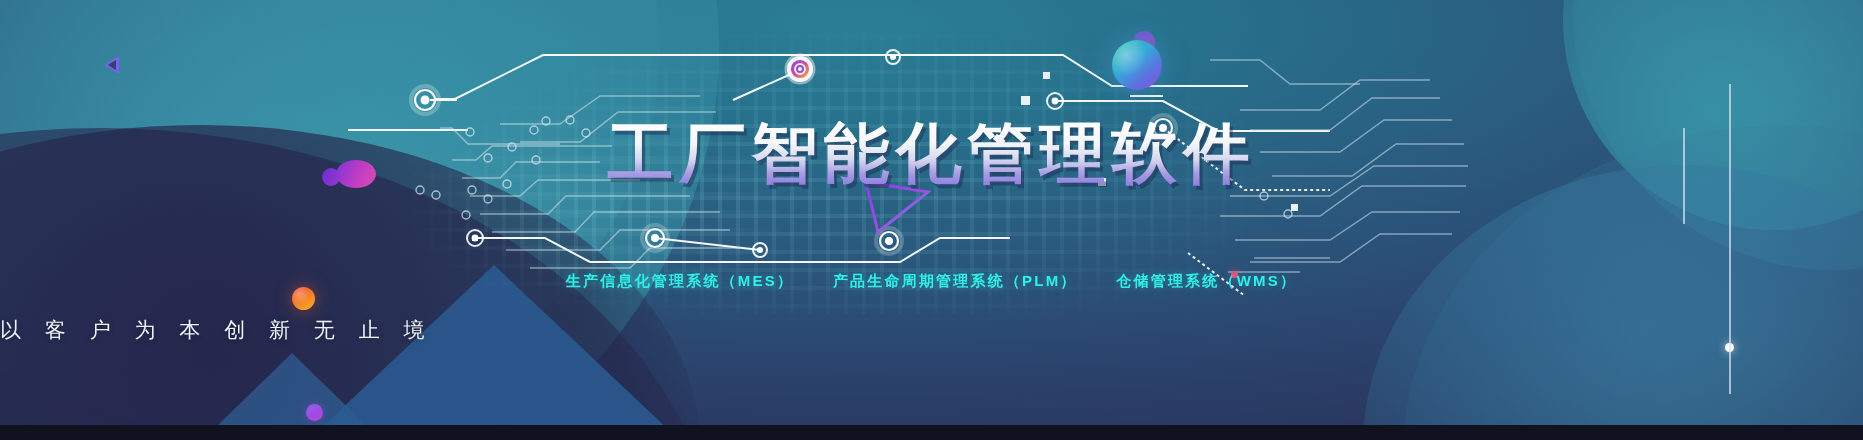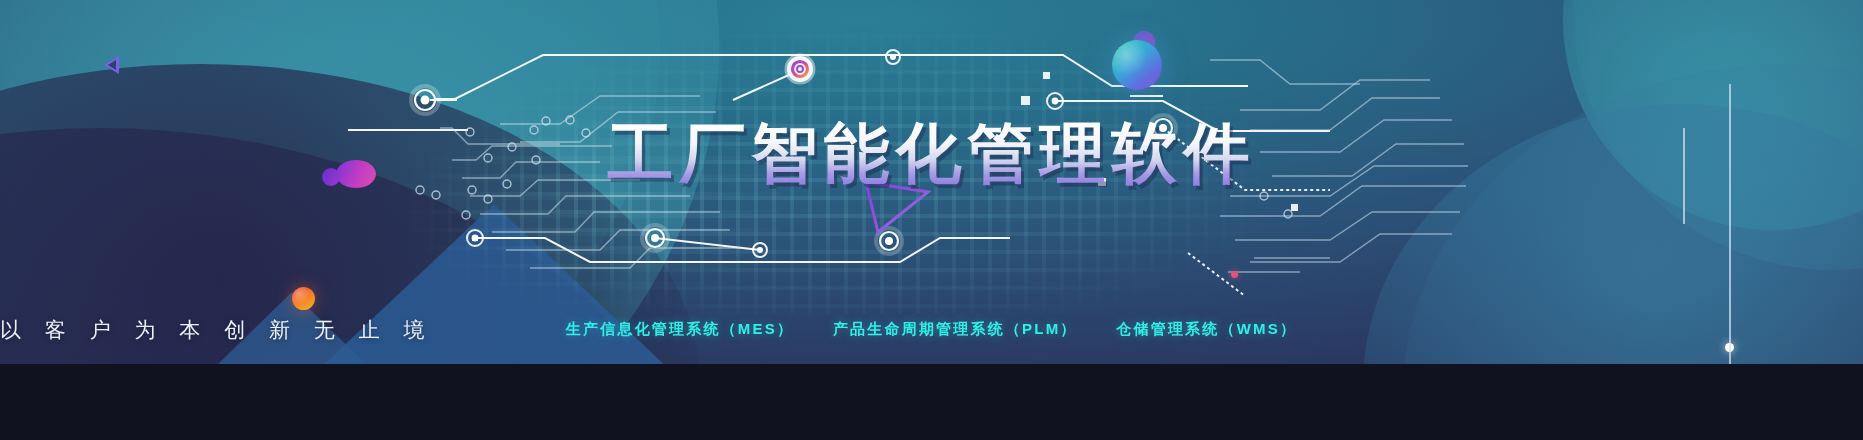--- a/index.html
+++ b/index.html
@@ -1,21 +1,21 @@
 <!DOCTYPE html>
 <html><head>
 <meta charset="utf-8">
 <style>
   * { margin:0; padding:0; box-sizing:border-box; }
   html,body { background:#10131f; }
 
   .banner{
     position:relative;
     width:1863px;
-    height:364px;
+    height:425px;
     overflow:hidden;
     font-family:"Liberation Sans","DejaVu Sans",sans-serif;
     background:
       radial-gradient(120% 150% at 46% 6%, #2b7e96 0%, #27708c 16%, #2a5d80 32%, #2b4a72 48%, #2a3a63 64%, #262a50 80%, #232244 100%);
     padding-left: 28px;
   }
 
   
   .bg-layer{position:absolute;inset:0;overflow:hidden;}
 
@@ -206,21 +206,20 @@
   .subtitle{
     position:absolute;
     left:0;right:0;top:272px;
     text-align:center;
     font-size:15px;
     font-weight:700;
     letter-spacing:2.2px;
     color:#2ff0e8;
     white-space:nowrap;
     text-shadow:0 0 10px rgba(40,230,225,.35);
-    margin-top:48px;
   }
   .subtitle .sep{display:inline-block;width:26px;}
 
   .tagline{
     position:absolute;
     left:0;right:0;top:316px;
     font-size:21px;
     font-weight:400;
     letter-spacing:9px;
     color:#eef2f8;

